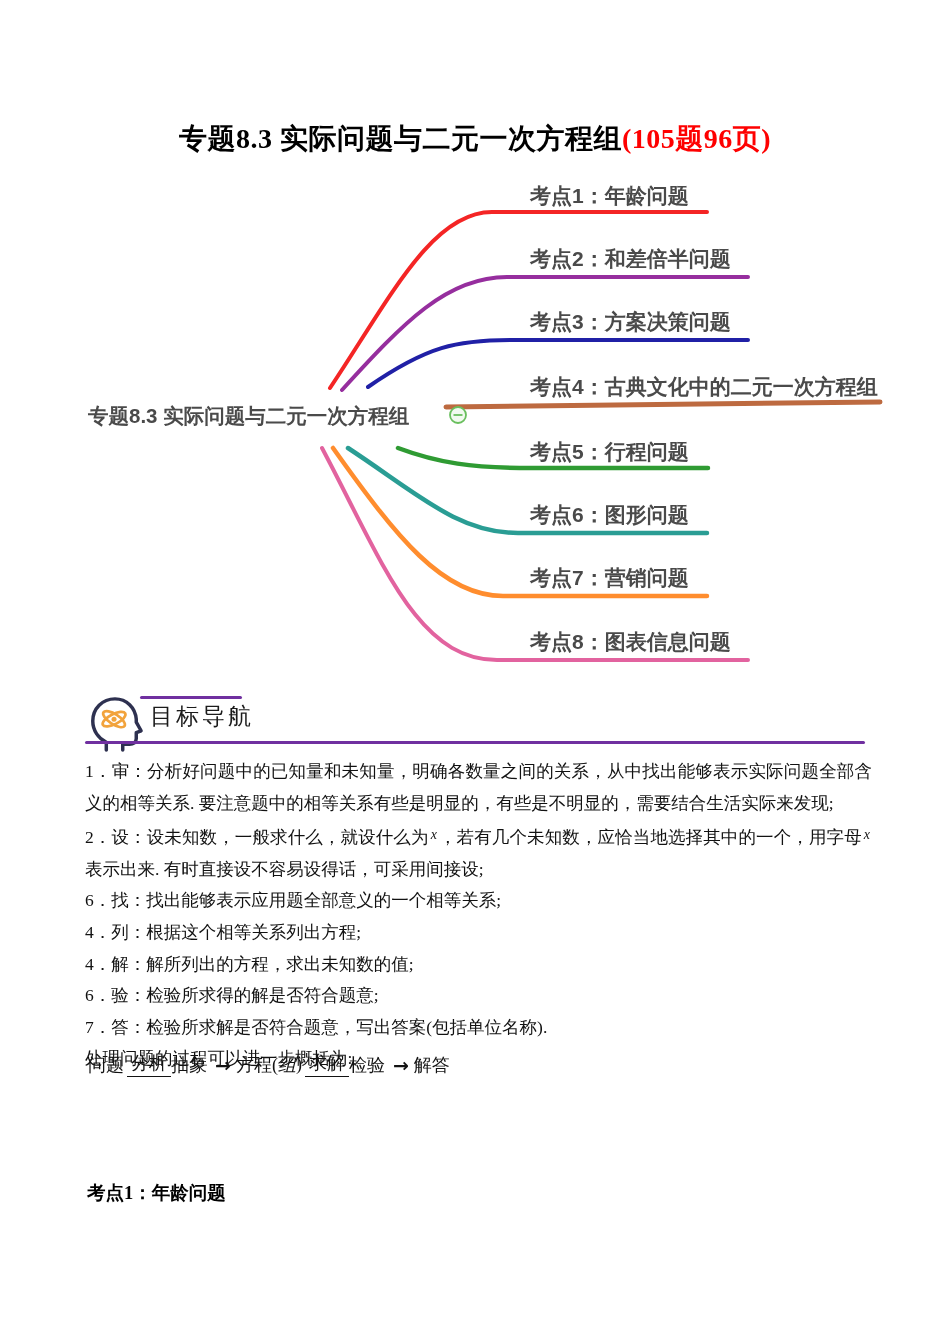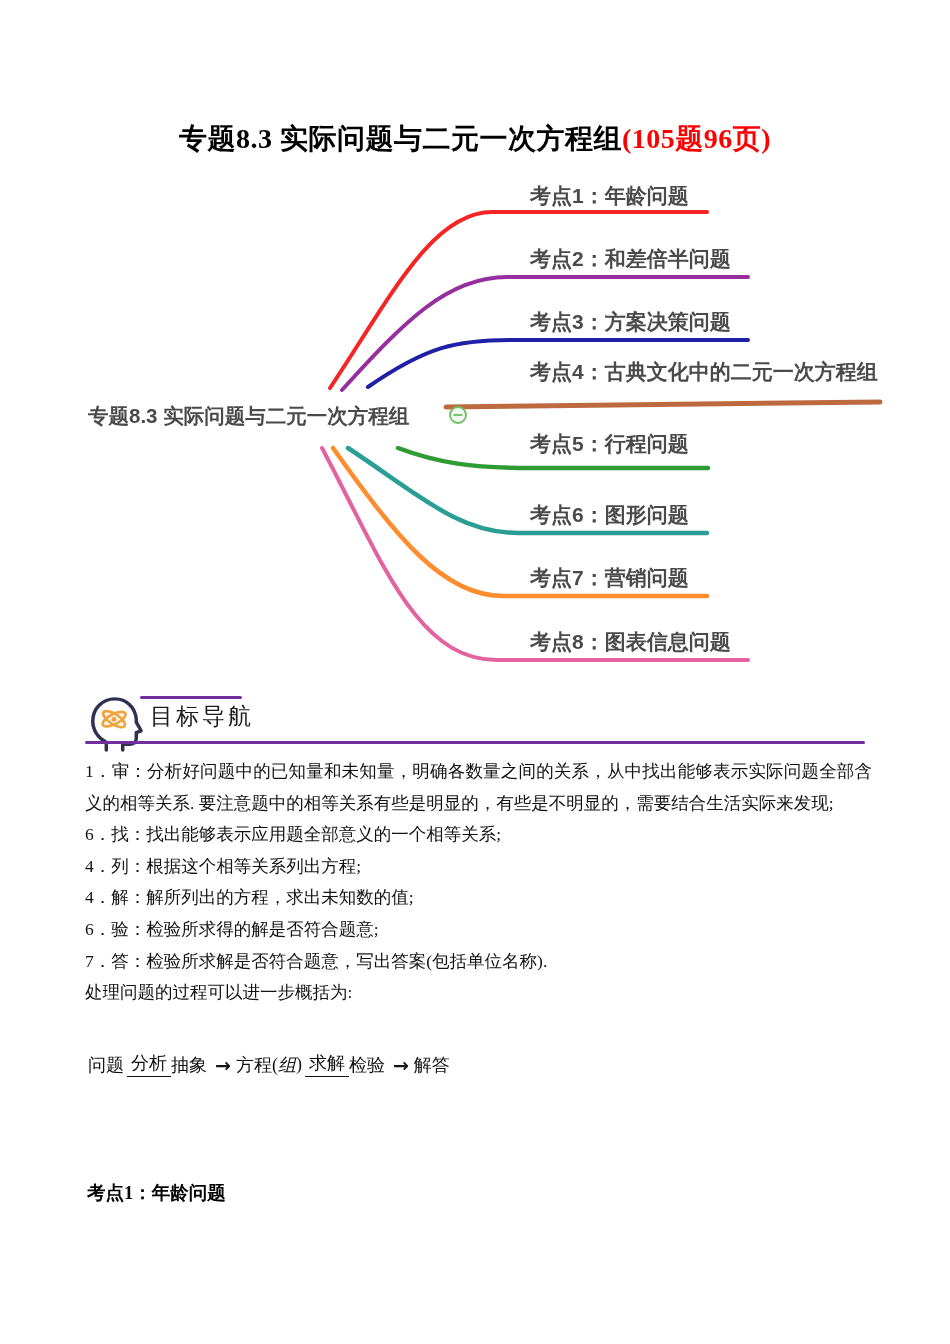--- a/index.html
+++ b/index.html
@@ -71,22 +71,22 @@
     <div class="collapse">
       <svg width="20" height="20" viewBox="0 0 20 20">
         <circle cx="10" cy="10" r="8" fill="#f2faf0" stroke="#6abf5e" stroke-width="1.8"></circle>
         <line x1="5.5" y1="10" x2="14.5" y2="10" stroke="#6abf5e" stroke-width="1.8"></line>
       </svg>
     </div>
 
     <div class="branch-label" style="top:4px">考点1：年龄问题</div>
     <div class="branch-label" style="top:67px">考点2：和差倍半问题</div>
     <div class="branch-label" style="top:130px">考点3：方案决策问题</div>
-    <div class="branch-label" style="top:180px">考点4：古典文化中的二元一次方程组</div>
-    <div class="branch-label" style="top:252px">考点5：行程问题</div>
+    <div class="branch-label" style="top:195px">考点4：古典文化中的二元一次方程组</div>
+    <div class="branch-label" style="top:260px">考点5：行程问题</div>
     <div class="branch-label" style="top:323px">考点6：图形问题</div>
     <div class="branch-label" style="top:386px">考点7：营销问题</div>
     <div class="branch-label" style="top:450px">考点8：图表信息问题</div>
   </div>
 
   <div class="sec" style="top:690px;height:60px">
     <div style="position:absolute;left:86px;top:4px;width:58px;height:60px">
       <svg width="58" height="60" viewBox="0 0 60 62">
         <path d="M21 58 L21 50 C13 46 7 38 7 28 C7 15 17 5 30 5 C42 5 51 14 52 26 L52 29 L57 38 L52 40 L52 46 C52 50 49 52 45 52 L38 52 L38 58" fill="none" stroke="#2e3150" stroke-width="3.6" stroke-linejoin="round" stroke-linecap="round"></path>
         <ellipse cx="29" cy="26" rx="13" ry="5.2" fill="none" stroke="#f2a33c" stroke-width="2.8" transform="rotate(-27 29 26)"></ellipse>
@@ -94,20 +94,21 @@
         <circle cx="29" cy="26" r="2.6" fill="#f2a33c"></circle>
       </svg>
     </div>
     <div class="hline" style="left:140px;top:6px;width:102px;height:3px;background:#7030a0"></div>
     <div class="sec-title" style="left:150px;top:11px">目标导航</div>
     <div class="hline" style="left:85px;top:51px;width:780px;height:3px;background:#7030a0"></div>
   </div>
 
   <div class="bodytext">
     <p>1．审：分析好问题中的已知量和未知量，明确各数量之间的关系，从中找出能够表示实际问题全部含义的相等关系. 要注意题中的相等关系有些是明显的，有些是不明显的，需要结合生活实际来发现;</p>
+    <p><span>2．设：设未知数，一般求什么，就设什么为</span><i class="var-x">x</i><span>，若有几个未知数，应恰当地选择其中的一个，用字母</span><i class="var-x">x</i><span>表示出来. 有时直接设不容易设得话，可采用间接设;</span></p>
     <p>6．找：找出能够表示应用题全部意义的一个相等关系;</p>
     <p>4．列：根据这个相等关系列出方程;</p>
     <p>4．解：解所列出的方程，求出未知数的值;</p>
     <p>6．验：检验所求得的解是否符合题意;</p>
     <p>7．答：检验所求解是否符合题意，写出答案(包括单位名称).</p>
     <p>处理问题的过程可以进一步概括为:</p>
   </div>
 
   <div class="flow">
     <span>问题</span>

